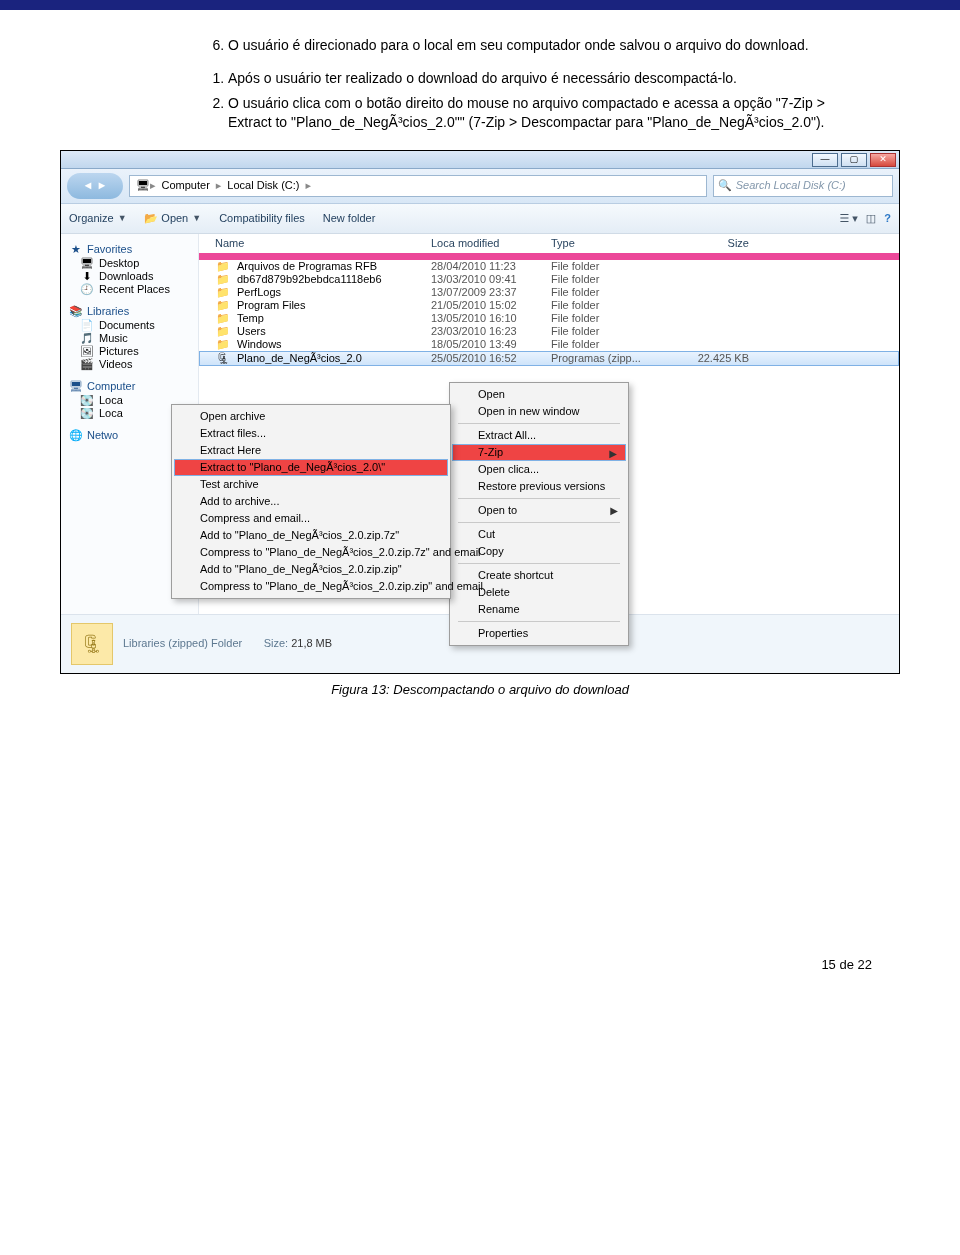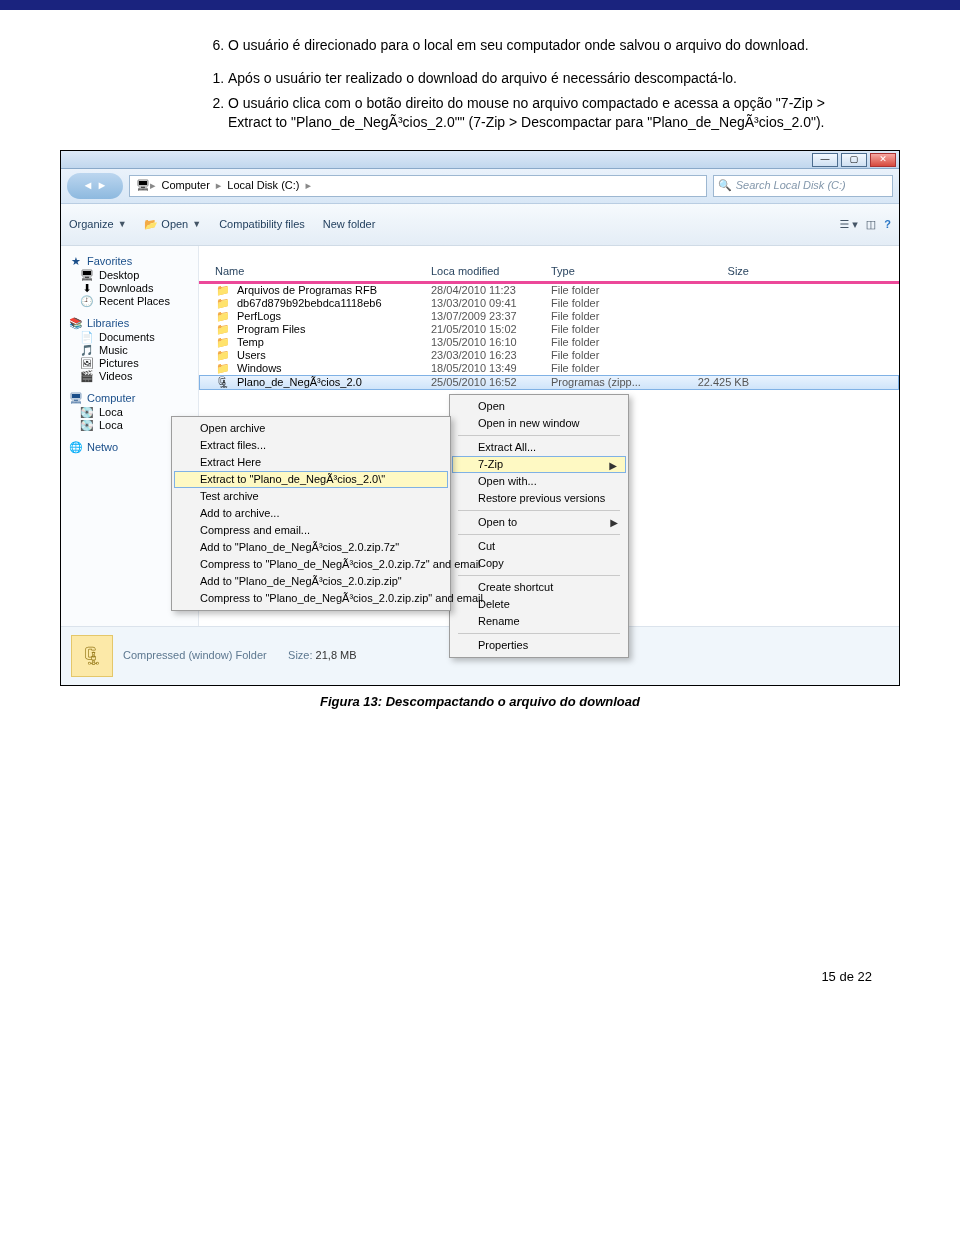--- a/index.html
+++ b/index.html
@@ -18,21 +18,21 @@
   .page {
     padding: 20px 60px 40px 60px;
   }
   .instructions {
     margin-left: 140px;
     margin-right: 40px;
   }
   .instructions ol { padding-left: 28px; margin: 6px 0 14px 0; }
   .instructions li { margin-bottom: 6px; line-height: 1.35; }
   .section-title { font-weight: bold; margin-left: 100px; margin-top: 16px; margin-bottom: 4px; }
-  .figure-caption { text-align: center; font-style: italic; font-size: 13px; margin-top: 8px; font-weight: bold; }
+  .figure-caption { text-align: center; font-style: italic; font-size: 13px; margin-top: 8px; }
   .page-num { text-align: right; margin-right: 28px; font-size: 13px; margin-top: 260px; }
 
   
   .screenshot {
     border: 1px solid #000;
     margin-top: 18px;
     background: #fff;
     line-height: 1;
     font-size: 11px;
     font-family: "Segoe UI", Tahoma, sans-serif;
@@ -75,21 +75,21 @@
     width: 180px; height:22px; margin-left:6px;
     border:1px solid #9db7d1; background:#fff;
     display:flex; align-items:center; padding:0 4px;
     color:#8397ab; font-style: italic;
   }
   .search-box .mag { margin-right:4px; font-style: normal; color:#4b6b8c; }
   .toolbar {
     display:flex; align-items:center;
     background: linear-gradient(#f6fafd,#e4edf6);
     border-bottom:1px solid #d0dbe6;
-    height:42px; padding: 0 8px;
+    height:30px; padding: 0 8px;
   }
   .toolbar .tb-item { display:flex; align-items:center; margin-right:18px; color:#1d3b5a; cursor:default;}
   .toolbar .caret { margin-left:4px; font-size:9px; color:#456; }
   .toolbar .spacer { flex:1; }
   .toolbar-right-icons { display:flex; align-items:center; gap:8px; color:#456; }
 
   .body-row { display:flex; min-height: 380px; background:#fff;}
   .sidebar {
     width: 138px;
     border-right: 1px solid #e3e9f0;
@@ -98,44 +98,43 @@
   }
   .sb-group { margin-bottom: 10px; }
   .sb-head { display:flex; align-items:center; color:#1b4f8a; font-size:11px; margin:4px 0 2px 0;}
   .sb-head .ico { width:14px; text-align:center; margin-right:4px; }
   .sb-item { display:flex; align-items:center; padding:1px 0 1px 10px; color:#000; cursor:default;}
   .sb-item .ico { width:16px; text-align:center; margin-right:4px; font-size:11px;}
   .sb-item.truncated span { white-space:nowrap; overflow:hidden; text-overflow: clip; display:inline-block; max-width: 92px;}
 
   .content { flex:1; position:relative; }
   .col-head {
-    display:flex; border-bottom:3px solid #ec4899; color:#2a4560; font-size:11px;
+    display:flex; border-bottom:7px solid #ec4899; color:#2a4560; font-size:11px;
     padding: 4px 0 4px 16px;
-    margin-top: 16px;
   }
   .c-name { width:216px; }
   .c-date { width:120px; }
   .c-type { width:120px; }
   .c-size { width: 90px; text-align:right; padding-right:12px;}
   .f-row { display:flex; align-items:center; padding:1px 0 1px 16px; }
   .f-row .fico { width:16px; text-align:center; margin-right:6px; }
   .f-row.selected { background: linear-gradient(#e9f3fe,#cfe4fa); border:1px solid #7fb1e5; padding-left:15px;}
   .f-row .fn { width:194px; }
   .f-row .fd { width:120px; color:#555;}
   .f-row .ft { width:120px; color:#555;}
   .f-row .fs { width:90px; text-align:right; color:#555; padding-right:12px;}
 
   
   .menu {
     position:absolute; background:#f3f3f3; border:1px solid #9d9d9d;
     box-shadow: 3px 3px 6px rgba(0,0,0,0.25);
     padding: 3px 2px; z-index: 5;
   }
   .menu .mi { padding: 3px 30px 3px 26px; white-space:nowrap; cursor:default; position:relative;}
-  .menu .mi.hl { background: #fef9c3; border:1px solid #7fb1e5; padding:2px 29px 2px 25px;}
+  .menu .mi.hl { background: #ef4444; border:1px solid #7fb1e5; padding:2px 29px 2px 25px;}
   .menu .sep-line { height:1px; background:#c9c9c9; margin:3px 6px; }
   .menu .arrow { position:absolute; right:8px; top:4px; font-size:10px; color:#333;}
 
   .details-pane {
     display:flex; align-items:center;
     border-top:1px solid #dbe3ec;
     padding: 8px 10px; background:#f0f6fb;
   }
   .details-pane .big-ico {
     width:42px; height:42px;
@@ -337,21 +336,21 @@
             <span class="ft">Programas (zipp...</span>
             <span class="fs">22.425 KB</span>
           </div>
 
         <div class="menu" style="left:250px; top:148px; width:180px;">
           <div class="mi">Open</div>
           <div class="mi">Open in new window</div>
           <div class="sep-line"></div>
           <div class="mi">Extract All...</div>
           <div class="mi hl"><span>7-Zip</span><span class="arrow">▶</span></div>
-          <div class="mi">Open with...</div>
+          <div class="mi">Open clica...</div>
           <div class="mi">Restore previous versions</div>
           <div class="sep-line"></div>
           <div class="mi"><span>Open to</span><span class="arrow">▶</span></div>
           <div class="sep-line"></div>
           <div class="mi">Cut</div>
           <div class="mi">Copy</div>
           <div class="sep-line"></div>
           <div class="mi">Create shortcut</div>
           <div class="mi">Delete</div>
           <div class="mi">Rename</div>
@@ -373,21 +372,21 @@
           <div class="mi">Compress to "Plano_de_NegÃ³cios_2.0.zip.zip" and email</div>
         </div>
 
       </div>
     </div>
 
     <div class="details-pane">
       <div class="big-ico">🗜</div>
       <div class="details-text">
         <div>
-          <span class="dk">Compressed (window) Folder</span>
+          <span class="dk">Libraries (zipped) Folder</span>
           &nbsp;&nbsp;&nbsp;&nbsp;&nbsp;
           <span class="dk">Size:</span>
           <span>21,8 MB</span>
         </div>
       </div>
     </div>
 
   </div>
 
   <div class="figure-caption">Figura 13: Descompactando o arquivo do download</div>

